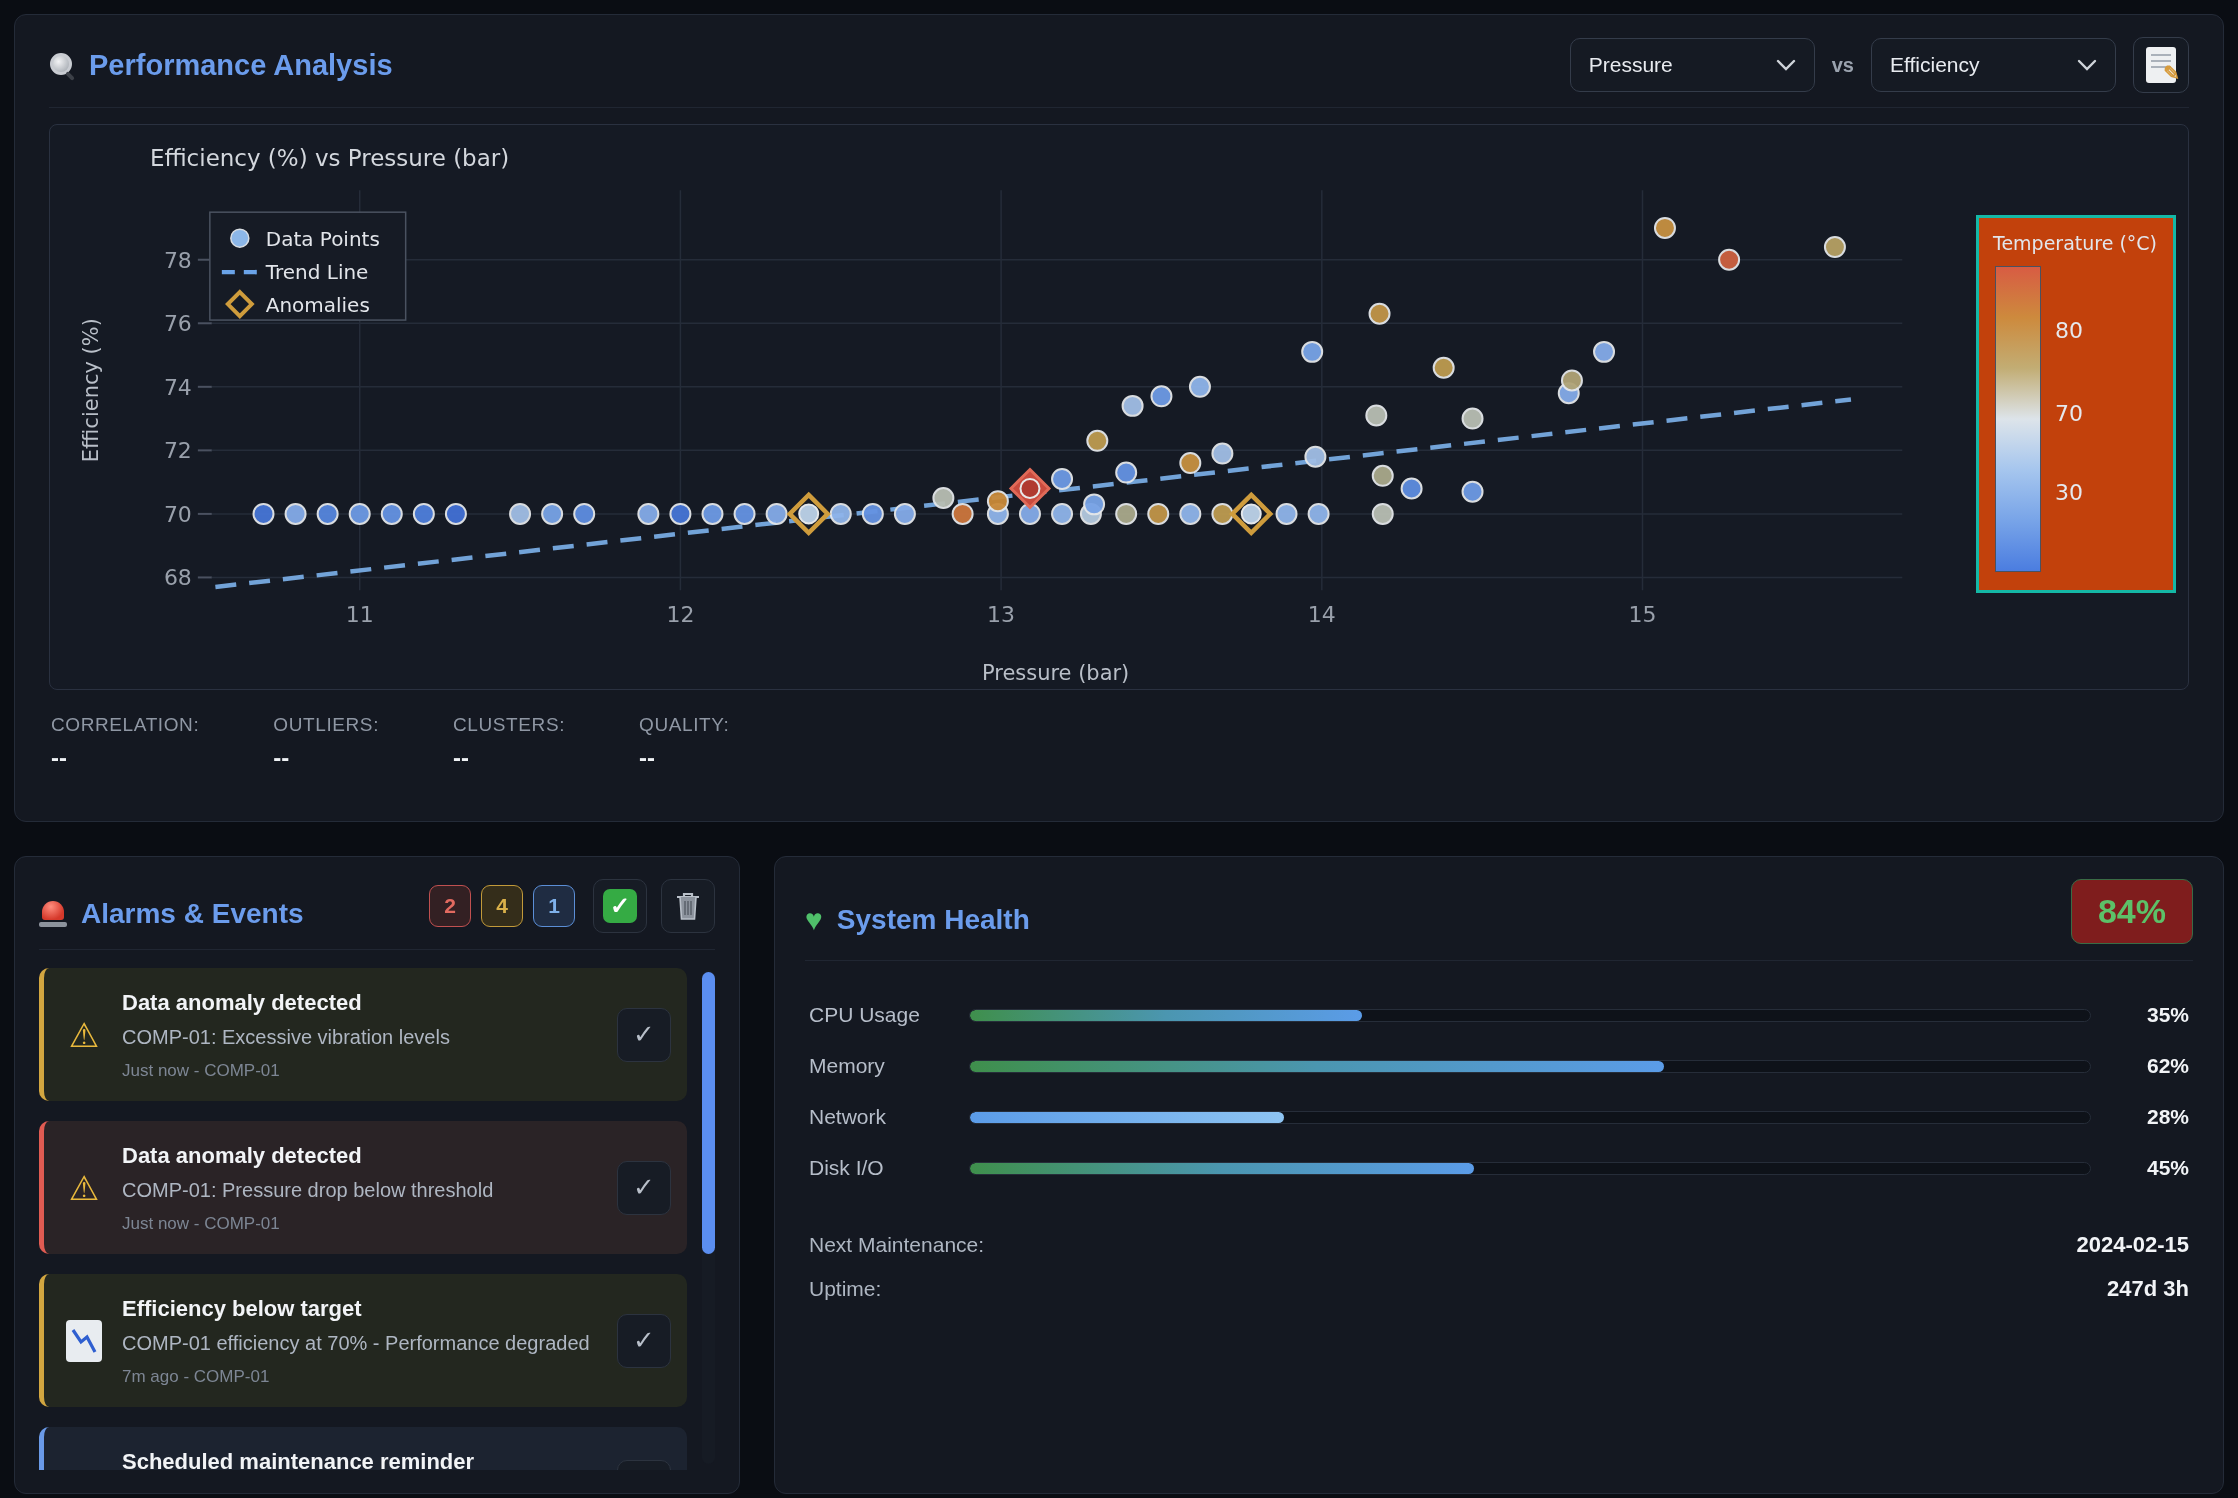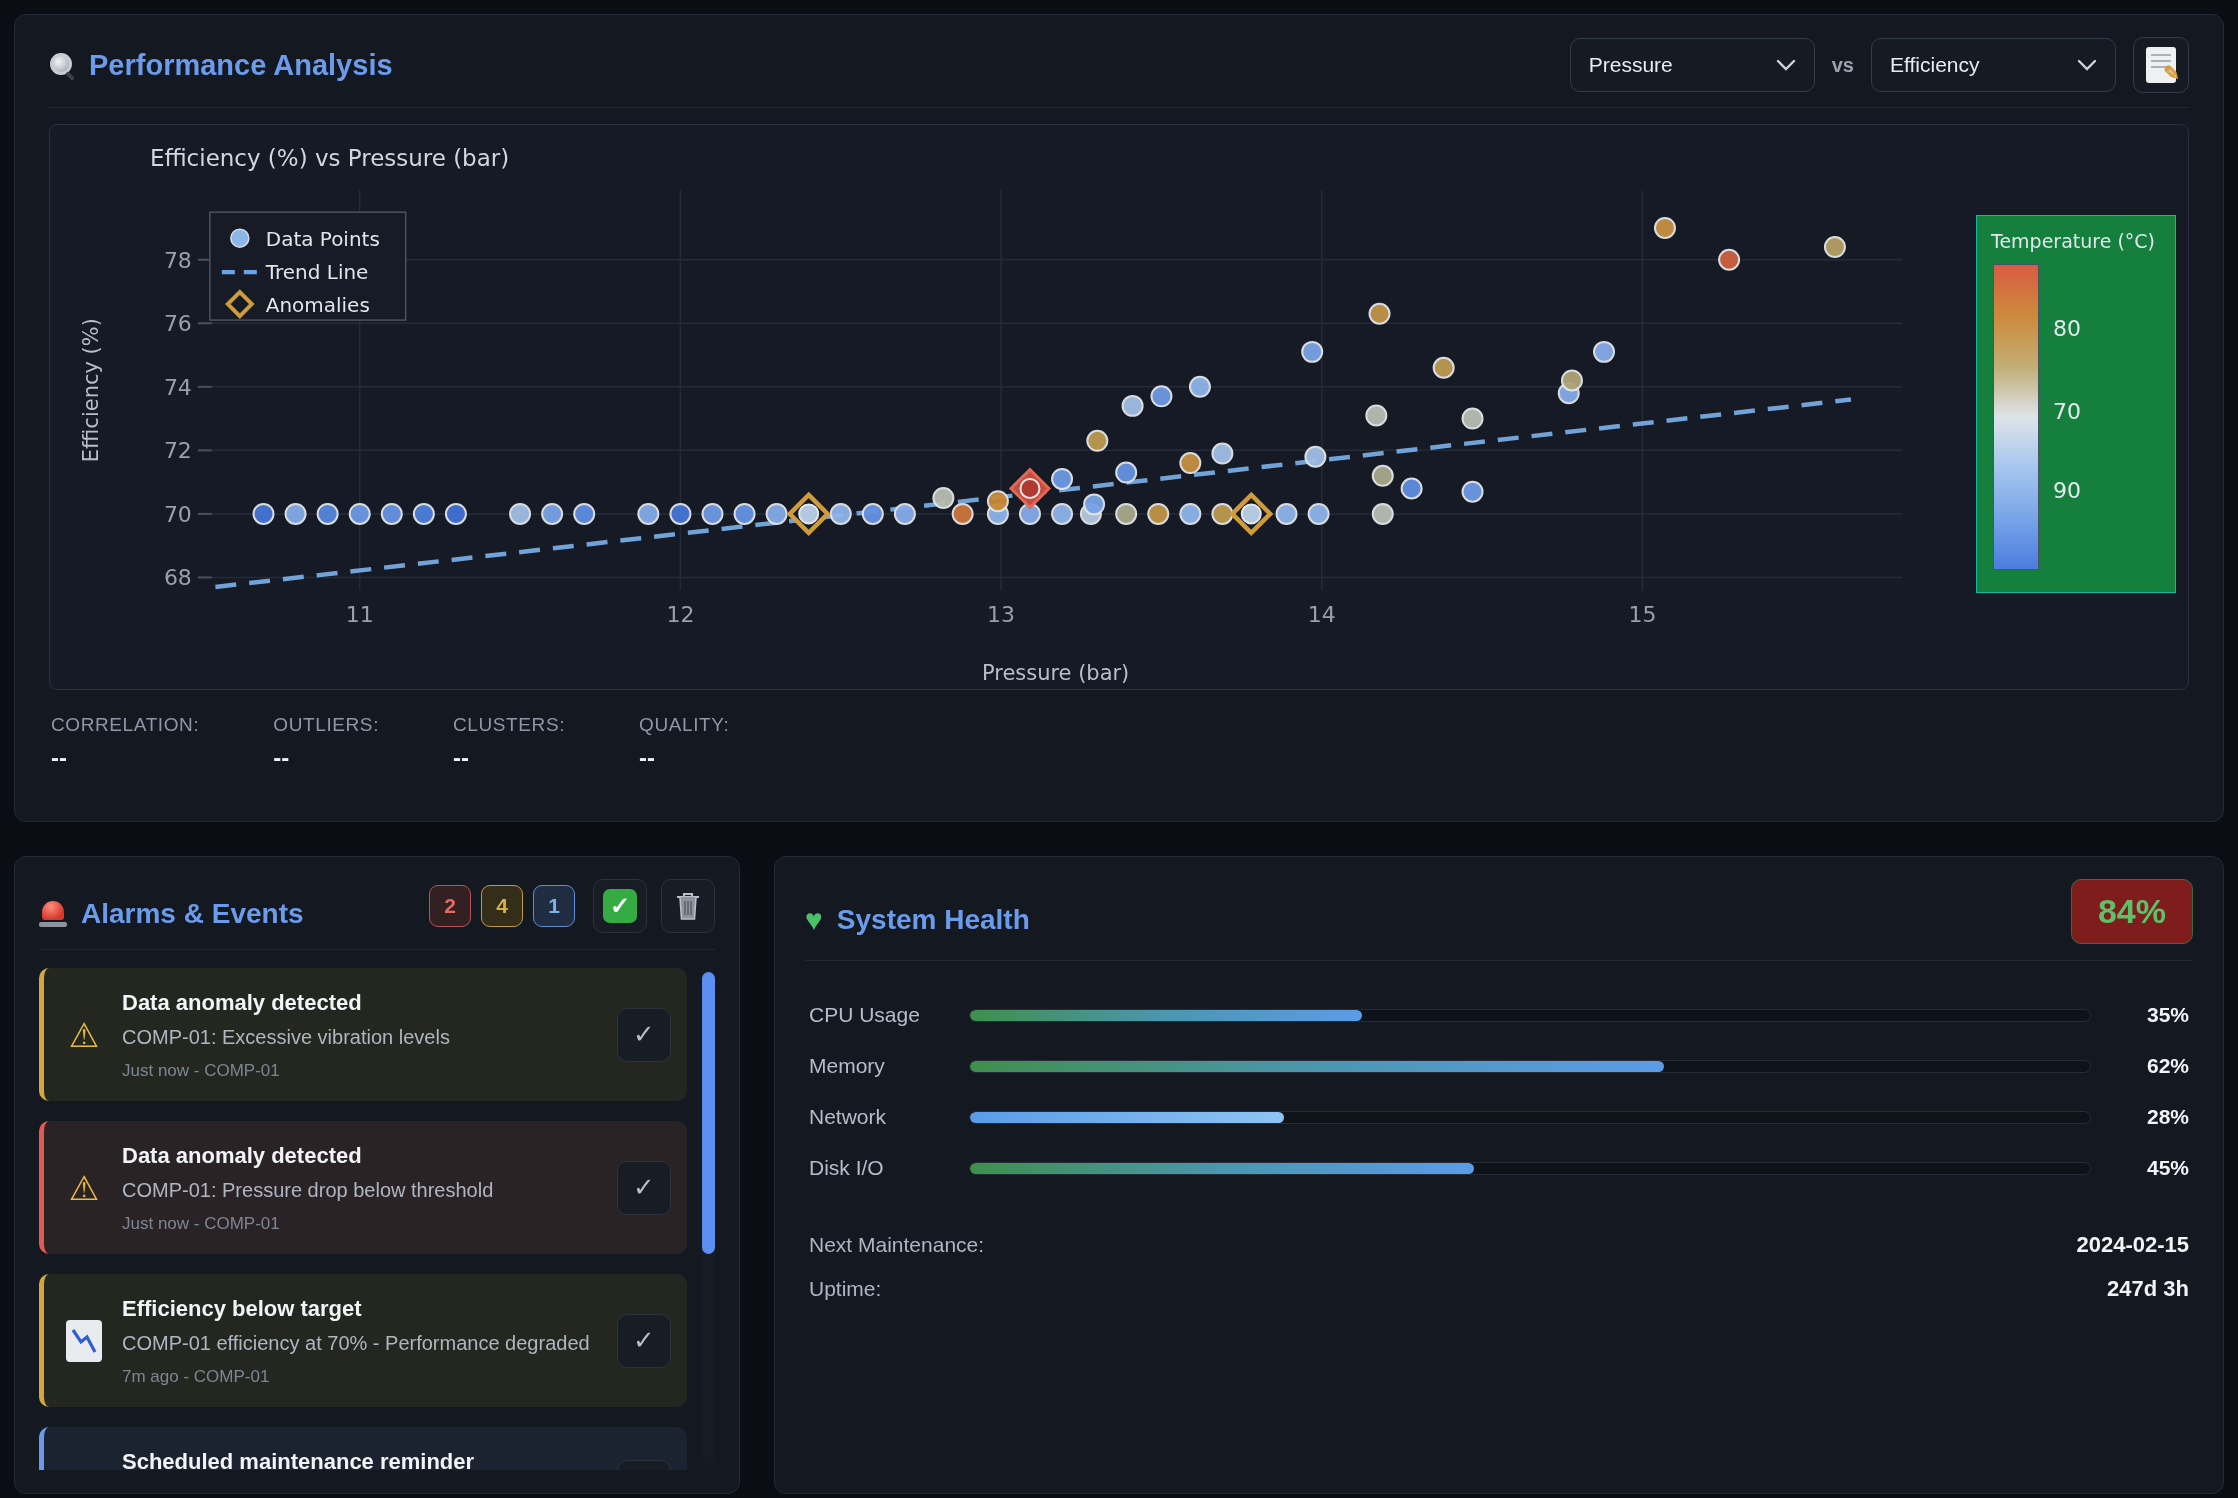--- a/index.html
+++ b/index.html
@@ -24,22 +24,22 @@
   .icon-btn{width:56px;height:56px;border:1.5px solid #343c4a;border-radius:10px;background:#151a23;
             display:flex;align-items:center;justify-content:center;cursor:pointer;}
   .memo{width:30px;height:36px;background:#eef0f2;border-radius:3px;position:relative;}
   .memo i{position:absolute;left:5px;right:5px;height:2px;background:#aab1ba;}
   .memo i:nth-child(1){top:7px}.memo i:nth-child(2){top:13px}.memo i:nth-child(3){top:19px}
   .memo b{position:absolute;right:-4px;bottom:-2px;font-style:normal;font-size:20px;color:#d79b3c;font-weight:bold;}
 
   .chart-card{margin-top:16px;background:#151a24;border:1px solid #2a3140;border-radius:8px;
               height:566px;position:relative;}
   .chart-card svg{display:block;width:100%;height:100%;}
-  .colorbar{position:absolute;right:12px;top:90px;width:200px;height:378px;background:#15803d;
-            border:1px solid #14b8a6;padding:14px 14px 18px;}
+  .colorbar{position:absolute;right:12px;top:90px;width:200px;height:378px;background:#c2410c;
+            border:3px solid #14b8a6;padding:14px 14px 18px;}
   .cb-title{font-size:19px;color:#e2e6ec;font-family:"DejaVu Sans",sans-serif;white-space:nowrap;}
   .cb-body{position:relative;height:306px;margin-top:12px;}
   .cb-bar{position:absolute;left:2px;top:0;width:46px;height:100%;border:1px solid #4a5160;}
   .cb-tick{position:absolute;left:62px;transform:translateY(-50%);font-size:22px;color:#e6e9ee;font-family:"DejaVu Sans",sans-serif;}
   .stats-row{display:flex;gap:74px;margin-top:24px;padding-left:2px;}
   .stat .s-label{font-size:19px;color:#8f97a4;letter-spacing:.6px;}
   .stat .s-value{font-size:24px;color:#eef1f4;font-weight:600;margin-top:8px;}
 
   
   .bottom{display:flex;gap:34px;}
@@ -234,21 +234,21 @@
           <text x="216" y="153" font-size="20" fill="#e2e5ea" font-family="DejaVu Sans, sans-serif">Trend Line</text>
           <text x="216" y="186" font-size="20" fill="#e2e5ea" font-family="DejaVu Sans, sans-serif">Anomalies</text>
         </svg>
       <div class="colorbar">
         <div class="cb-title">Temperature (°C)</div>
         <div class="cb-body">
           <div class="cb-bar" id="cb-bar" style="background: linear-gradient(rgb(216, 92, 67), rgb(205, 138, 61), rgb(194, 173, 116), rgb(221, 228, 234), rgb(166, 198, 238), rgb(120, 164, 232), rgb(75, 125, 224));"></div>
           <div id="cb-ticks">
               <div class="cb-tick" style="top: 21%;">80</div>
               <div class="cb-tick" style="top: 48%;">70</div>
-              <div class="cb-tick" style="top: 74%;">90</div>
+              <div class="cb-tick" style="top: 74%;">30</div>
             </div>
         </div>
       </div>
     </div>
 
     <div class="stats-row">
       <div class="stat">
         <div class="s-label">CORRELATION:</div>
         <div class="s-value">--</div>
       </div>

